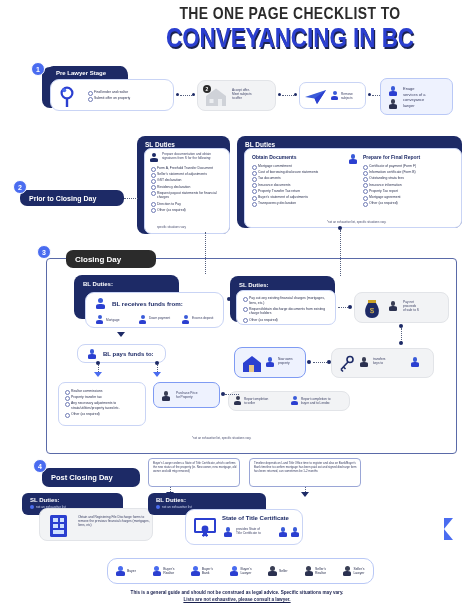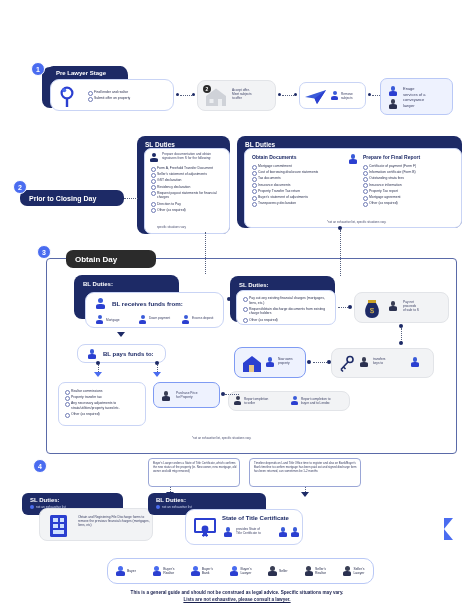--- a/index.html
+++ b/index.html
@@ -107,20 +107,24 @@
   .disclaimer{ position:absolute; width:100%; text-align:center;
     font-size:4.6px; font-weight:bold; color:#1b2250; line-height:6.5px; }
   .disclaimer u{ text-decoration:underline; }
 </style>
 </head>
 <body>
 
 <div class="page">
 
 
+  <div class="title-wrap">
+    <div class="t-top">THE ONE PAGE CHECKLIST TO</div>
+    <div class="t-main">CONVEYANCING IN BC</div>
+  </div>
 
   <div class="step-badge" style="left:31px; top:62px;">1</div>
   <div class="card navy" style="left:42px; top:67px; width:86px; height:41px;"></div>
   <div class="pill navy" style="left:47px; top:66px; width:80px; height:13px; font-size:6px;">Pre Lawyer Stage</div>
 
   <div class="card whitecard" style="left:50px; top:79px; width:124px; height:32px; border-radius:9px;">
 
     <svg width="26" height="26" viewBox="0 0 26 26" style="position:absolute;left:6px;top:4px;">
       <circle cx="10" cy="9" r="5.4" fill="none" stroke="#2b3fd0" stroke-width="2.2"></circle>
       <line x1="10" y1="14.5" x2="10" y2="23" stroke="#2b3fd0" stroke-width="2.4"></line>
@@ -242,21 +246,21 @@
     </ul>
     <div class="starnote" style="position:absolute; left:82px; bottom:3px;">*not an exhaustive list, specific situations vary.</div>
   </div>
 
   <div class="dot" style="left:338px; top:226px;"></div>
   <div class="dashv" style="left:340px; top:230px; height:46px;"></div>
   <div class="dashv" style="left:205px; top:232px; height:42px;"></div>
 
   <div class="step-badge" style="left:37px; top:245px;">3</div>
   <div class="frame" style="left:46px; top:258px; width:411px; height:196px;"></div>
-  <div class="pill" style="left:66px; top:250px; width:90px; height:18px; background:#2b2b2b; font-size:8px;">Obtain Day</div>
+  <div class="pill" style="left:66px; top:250px; width:90px; height:18px; background:#2b2b2b; font-size:8px;">Closing Day</div>
 
   <div class="card navy" style="left:74px; top:275px; width:105px; height:44px;">
     <div class="hdr" style="position:absolute; left:9px; top:6px; font-size:6px;">BL Duties:</div>
   </div>
   <div class="card whitecard" style="left:85px; top:292px; width:139px; height:36px; border-radius:9px;">
     <span class="person" style="position:absolute;left:10px;top:5px;">
       <span class="head" style="width:5px;height:5px;background:#3a5bd9;"></span>
       <span class="body" style="width:9px;height:5px;background:#2b3fd0;margin-top:.7px;"></span>
     </span>
     <div style="position:absolute; left:26px; top:7px; font-size:6.2px; font-weight:bold; color:#1d2a66;">BL receives funds from:</div>
@@ -395,20 +399,21 @@
       <span class="head" style="width:4px;height:4px;background:#3a5bd9;"></span>
       <span class="body" style="width:7px;height:4px;background:#2b3fd0;margin-top:.5px;"></span>
     </span>
     <div class="tiny" style="position:absolute; left:72px; top:5px; width:48px; white-space:pre-line;">Report completion to
 buyer and to Lender.</div>
   </div>
 
   <div class="starnote" style="position:absolute; left:192px; top:436px;">*not an exhaustive list, specific situations vary.</div>
 
   <div class="step-badge" style="left:33px; top:459px;">4</div>
+  <div class="pill navy" style="left:42px; top:468px; width:98px; height:19px; font-size:7.5px;">Post Closing Day</div>
 
   <div class="card whitecard" style="left:148px; top:458px; width:92px; height:29px; border-radius:4px; border-color:#9aa6d6;">
     <div class="note" style="position:absolute; left:4px; top:3px; width:84px;">Buyer's Lawyer orders a State of Title Certificate, which confirms the new status of the property (ie. New owner, new mortgage, old owner and old mtg removed)</div>
   </div>
   <div class="card whitecard" style="left:249px; top:458px; width:112px; height:29px; border-radius:4px; border-color:#9aa6d6;">
     <div class="note" style="position:absolute; left:4px; top:3px; width:104px;">Timeline depends on Land Title Office time to register and also on Bank/Buyer's Bank timeline to confirm mortgage has been paid out and signed discharge form has been returned, can sometimes be 1-2 months</div>
   </div>
   <div class="dashv" style="left:170px; top:487px; height:7px;"></div>
   <div class="arrow-d" style="left:166px; top:492px;"></div>
   <div class="dashv" style="left:305px; top:487px; height:7px;"></div>

